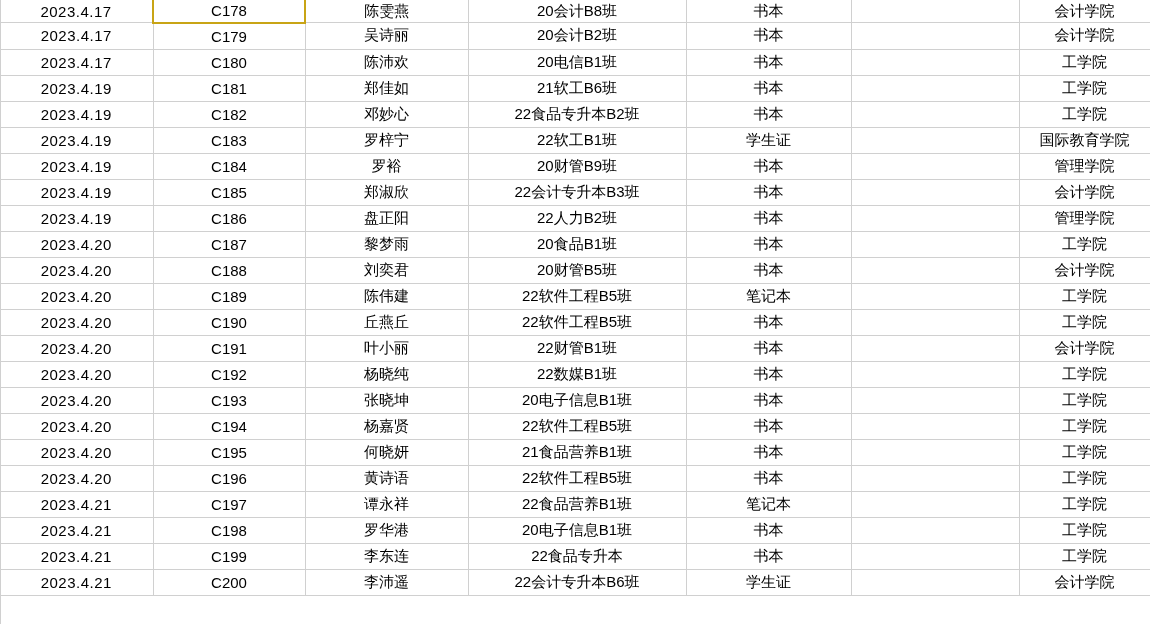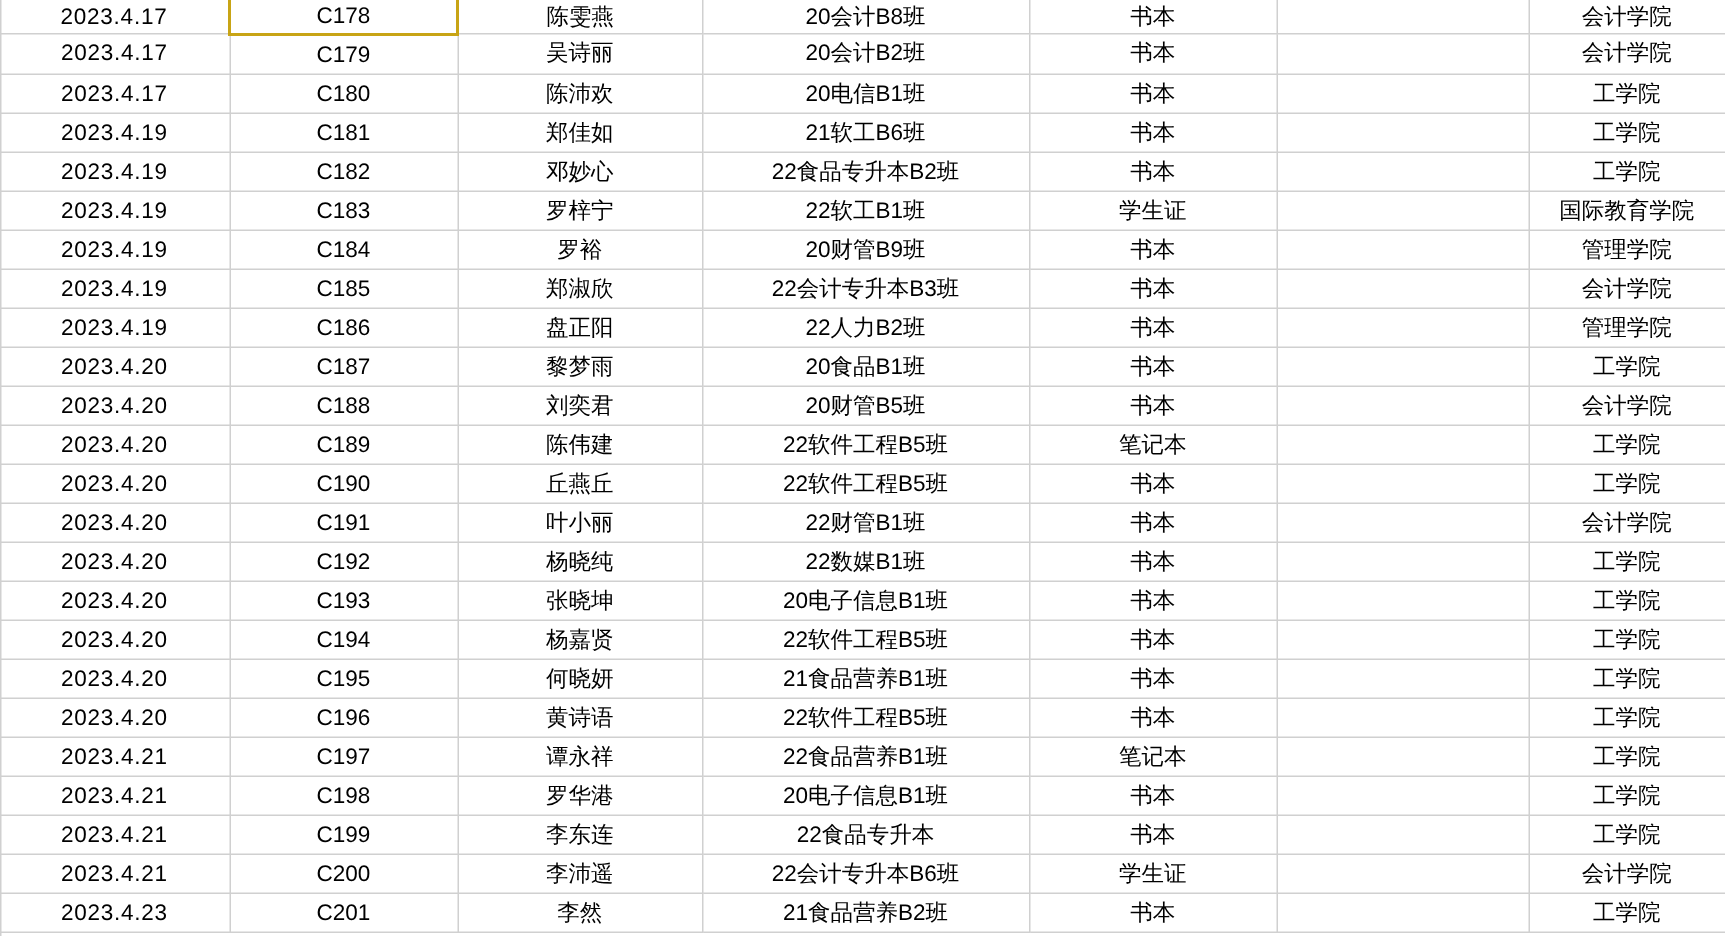--- a/index.html
+++ b/index.html
@@ -278,24 +278,15 @@
         </tr>
         <tr>
           <td class="date">2023.4.21</td>
           <td class="id">C200</td>
           <td class="name">李沛遥</td>
           <td class="class">22会计专升本B6班</td>
           <td class="item">学生证</td>
           <td class="blank"></td>
           <td class="college">会计学院</td>
         </tr>
-        <tr>
-          <td class="date">2023.4.23</td>
-          <td class="id">C201</td>
-          <td class="name">李然</td>
-          <td class="class">21食品营养B2班</td>
-          <td class="item">书本</td>
-          <td class="blank"></td>
-          <td class="college">工学院</td>
-        </tr>
       </tbody>
   </table>
 </div>
 
 </body></html>

